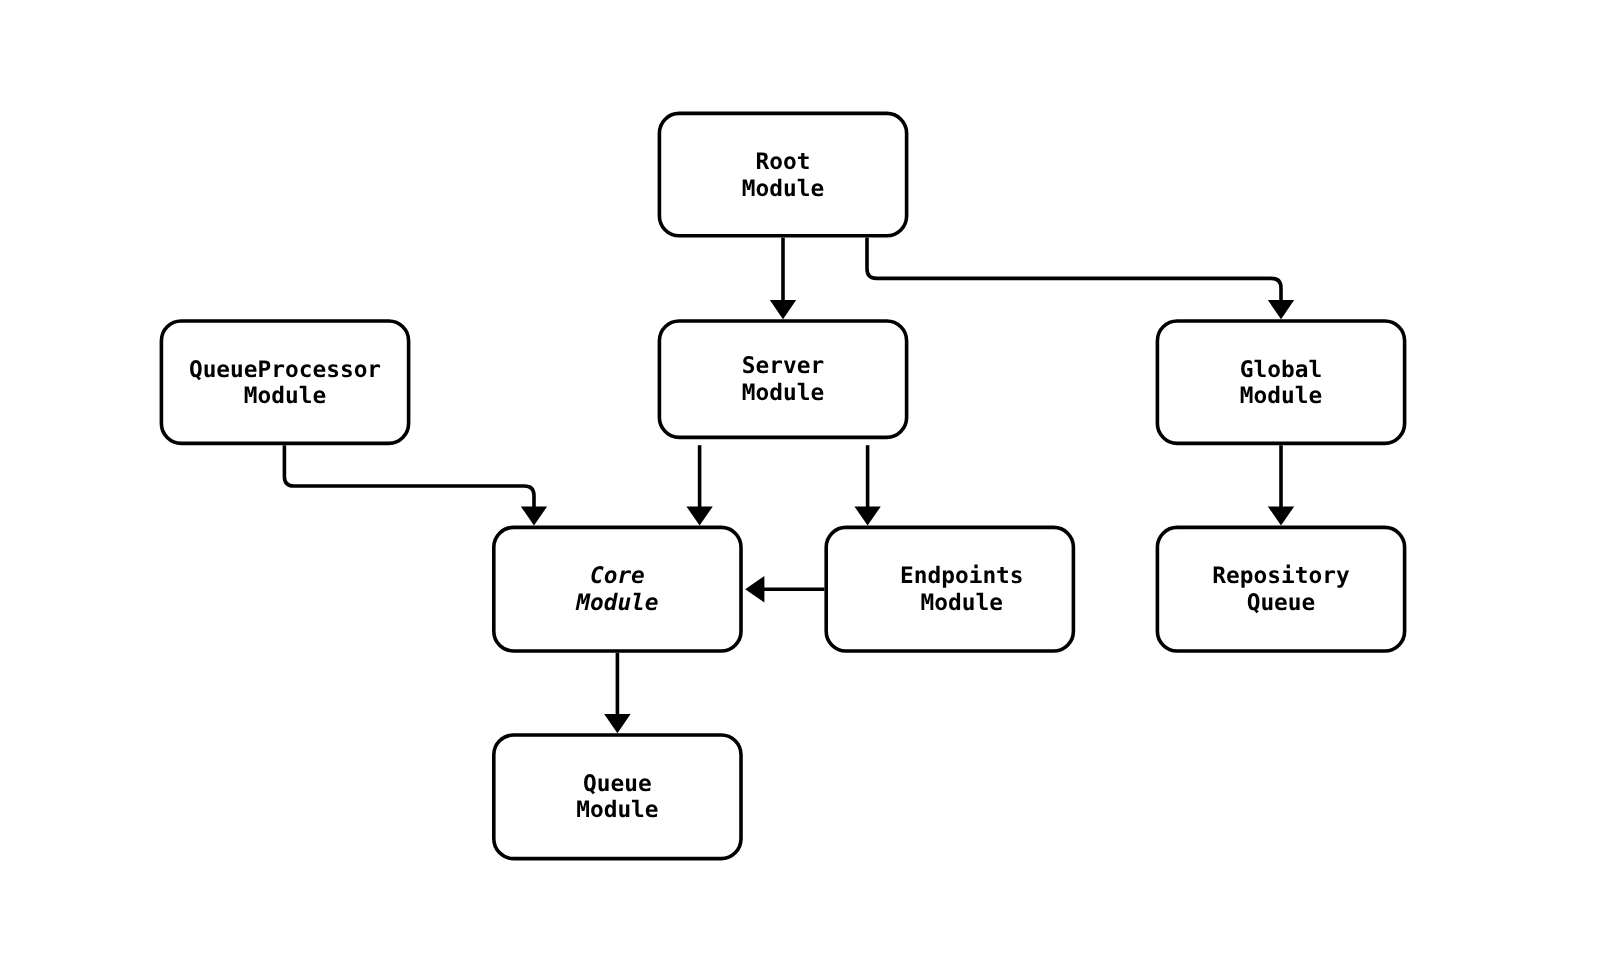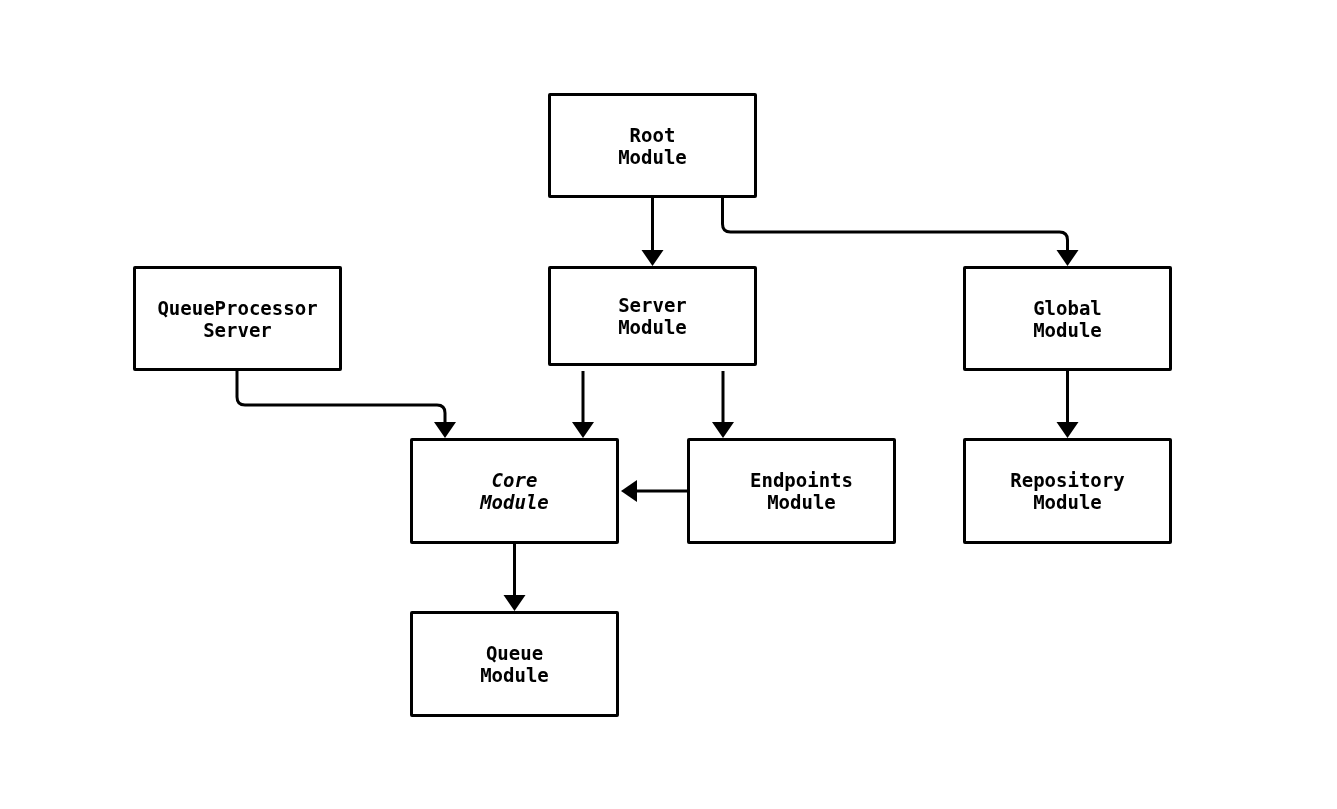--- a/index.html
+++ b/index.html
@@ -22,21 +22,21 @@
     left: 0;
     top: 0;
     width: 1337px;
     height: 809px;
   }
   .node {
     position: absolute;
     box-sizing: border-box;
     background: #ffffff;
     border: 3px solid #000000;
-    border-radius: 2px;
+    border-radius: 18px;
     display: flex;
     align-items: center;
     justify-content: center;
     text-align: center;
   }
   .node-label {
     font-weight: bold;
     font-size: 19px;
     line-height: 22px;
     color: #000000;
@@ -112,21 +112,21 @@
     </g>
   </svg>
 
   <div class="node" id="node-root">
     <span class="node-label">Root
 Module</span>
   </div>
 
   <div class="node" id="node-queueprocessor">
     <span class="node-label">QueueProcessor
-Server</span>
+Module</span>
   </div>
 
   <div class="node" id="node-server">
     <span class="node-label">Server
 Module</span>
   </div>
 
   <div class="node" id="node-global">
     <span class="node-label">Global
 Module</span>
@@ -137,21 +137,21 @@
 Module</span>
   </div>
 
   <div class="node" id="node-endpoints">
     <span class="node-label">Endpoints
 Module</span>
   </div>
 
   <div class="node" id="node-repository">
     <span class="node-label">Repository
-Module</span>
+Queue</span>
   </div>
 
   <div class="node" id="node-queue">
     <span class="node-label">Queue
 Module</span>
   </div>
 
 </div>
 
 </body></html>

